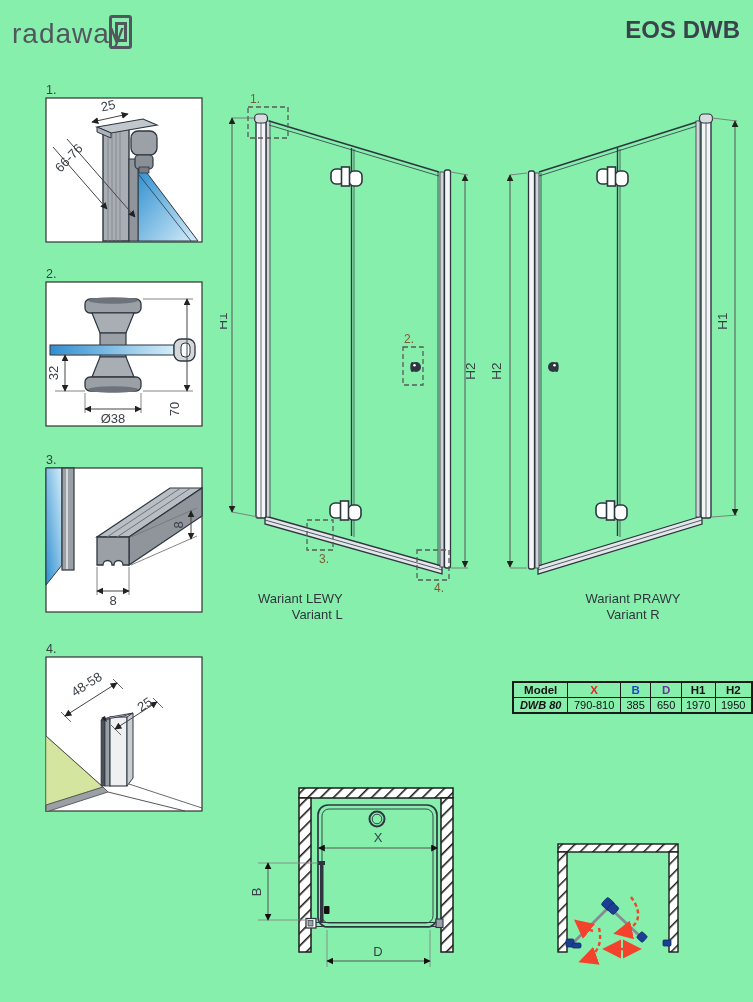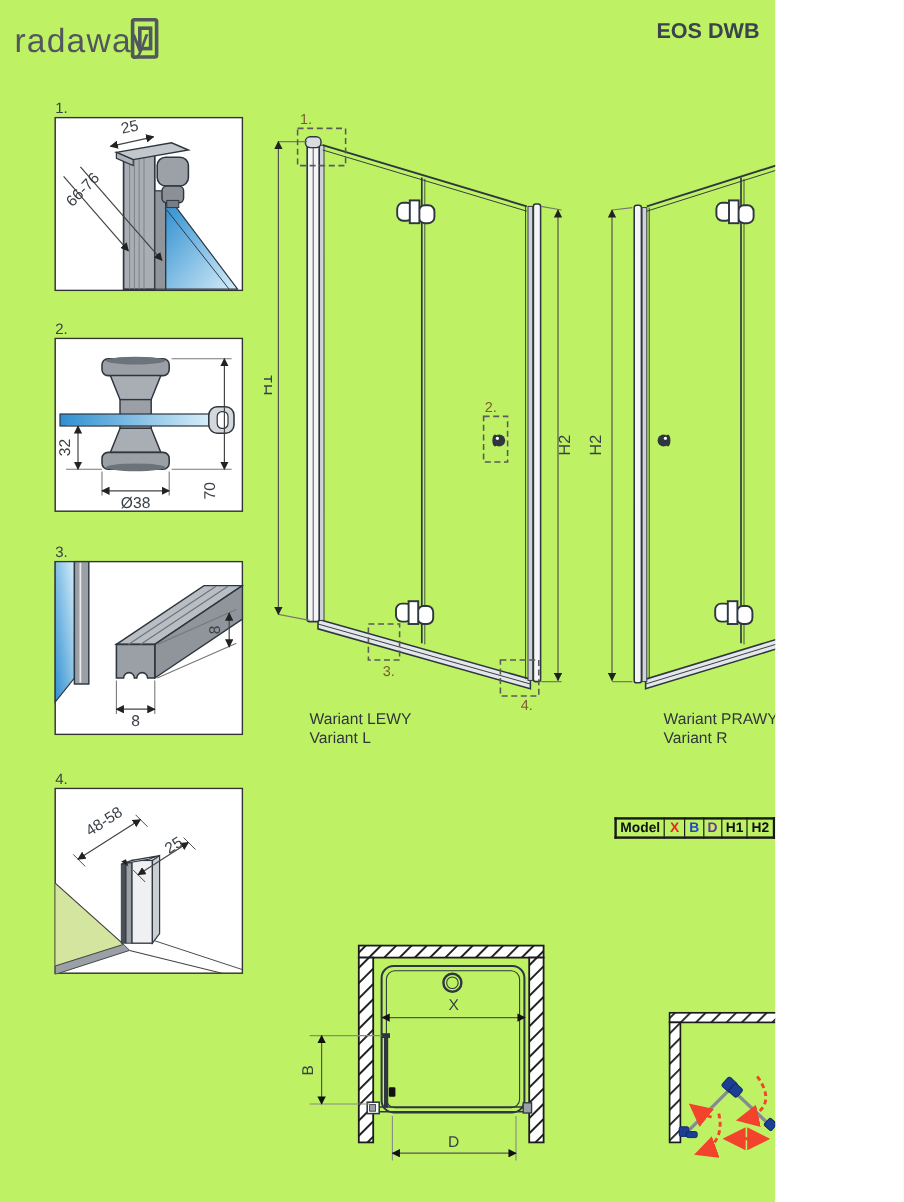--- a/index.html
+++ b/index.html
@@ -1,24 +1,24 @@
 <!DOCTYPE html>
 <html><head>
 <meta charset="utf-8">
 <style>
   html,body{margin:0;padding:0;background:#fff;}
-  #page{position:relative;width:646px;height:1002px;background:#bef264;overflow:hidden;
+  #page{position:relative;width:753px;height:1002px;background:#86efac;overflow:hidden;
         font-family:"Liberation Sans",sans-serif;color:#3a4148;}
   .abs{position:absolute;}
   
   #logo-text{left:12px;top:18px;font-size:28px;letter-spacing:1px;color:#51575d;}
   #logo-icon{left:109px;top:15px;width:17px;height:28px;border:3.5px solid #51575d;
              border-radius:3px;display:flex;align-items:center;justify-content:center;}
   #logo-icon .inner{width:6px;height:14px;border:3.5px solid #51575d;}
-  #page-title{right:13px;top:16px;font-size:18px;font-weight:bold;color:#3a434c;}
+  #page-title{right:13px;top:16px;font-size:24px;font-weight:bold;color:#3a434c;}
   
   .detail{position:absolute;}
   .fig-label{display:block;font-size:12.5px;color:#3a4148;margin:0 0 1px 1px;height:13px;}
   svg{display:block;}
   svg text{font-family:"Liberation Sans",sans-serif;fill:#3a4148;}
   .dimtxt{font-size:13px;}
   .marker-txt{font-size:12px;fill:#7d5c33;}
   
   .caption{font-size:13px;line-height:16px;color:#30363d;}
   
@@ -327,41 +327,49 @@
       <text font-size="13.5" text-anchor="middle" transform="translate(21 283) rotate(-90)">H2</text>
     </g>
     <g>
       <line x1="232" y1="30" x2="257" y2="33" stroke="#777" stroke-width="0.9"></line>
       <line x1="232" y1="429" x2="257" y2="427" stroke="#777" stroke-width="0.9"></line>
       <line x1="255" y1="33" x2="255" y2="427" stroke="#555" stroke-width="1" marker-start="url(#ah-vr)" marker-end="url(#ah-vr)"></line>
       <text font-size="13.5" text-anchor="middle" transform="translate(247 233) rotate(-90)">H1</text>
     </g>
   </svg>
 
-  <div class="caption abs" style="left:258px;top:591px;text-align:left">
+  <div class="caption abs" style="left:258px;top:591px;text-align:right">
     <div>Wariant LEWY</div>
     <div>Variant L</div>
   </div>
-  <div class="caption abs" style="left:553px;top:591px;width:160px;text-align:left">
+  <div class="caption abs" style="left:553px;top:591px;width:160px;text-align:center">
     <div>Wariant PRAWY</div>
     <div>Variant R</div>
   </div>
 
   <table id="spec-table" class="abs" style="left:512px;top:681px">
     <thead>
       <tr>
         <th style="width:50px">Model</th>
         <th style="width:48px" class="col-x">X</th>
         <th style="width:26px" class="col-b">B</th>
         <th style="width:26px" class="col-d">D</th>
         <th style="width:29px">H1</th>
         <th style="width:32px">H2</th>
       </tr>
     </thead>
     <tbody>
+      <tr>
+        <td class="model-cell">DWB 80</td>
+        <td>790-810</td>
+        <td>385</td>
+        <td>650</td>
+        <td>1970</td>
+        <td>1950</td>
+      </tr>
     </tbody>
   </table>
 
   <svg class="abs" style="left:250px;top:778px" width="212" height="222" viewBox="0 0 212 222">
     <defs>
       <marker id="ah-pl" viewBox="0 0 10 10" refX="9" refY="5" markerWidth="7" markerHeight="7" orient="auto-start-reverse">
           <path d="M0,0L10,5L0,10Z" fill="#111"></path>
         </marker>
       <pattern id="hatch1" width="9" height="9" patternUnits="userSpaceOnUse" patternTransform="rotate(45)">
         <rect width="9" height="9" fill="#fff"></rect>

